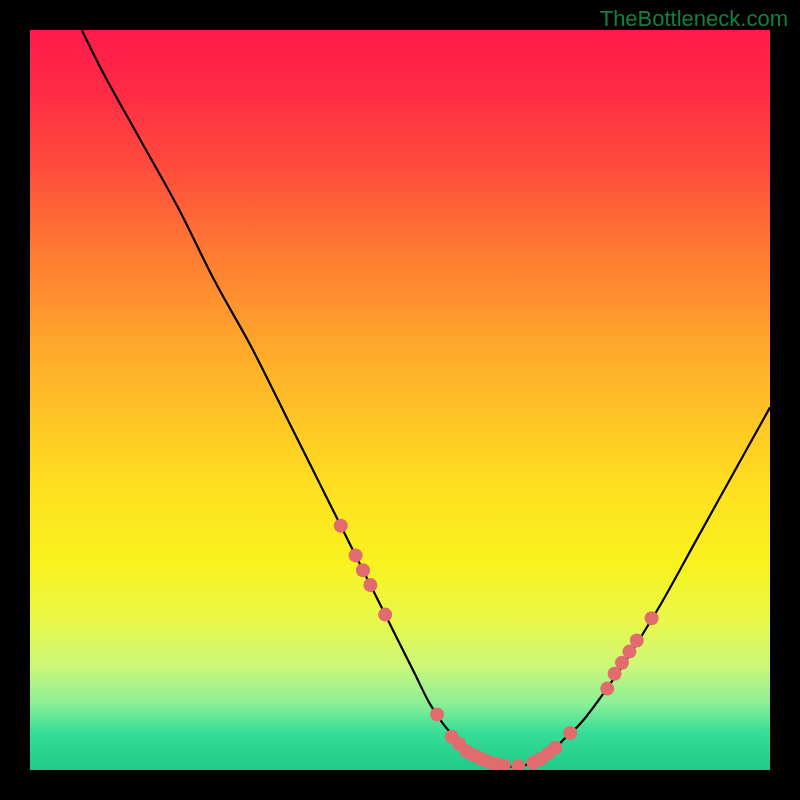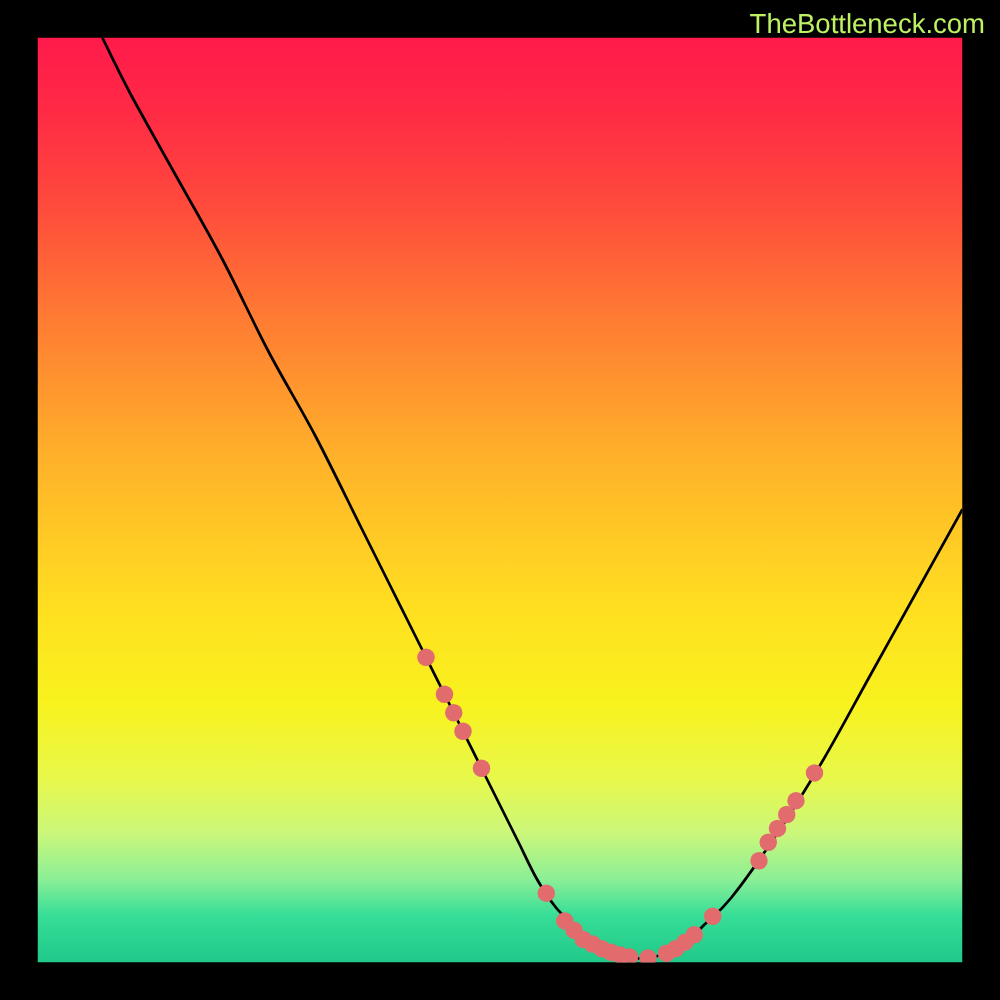--- a/index.html
+++ b/index.html
@@ -13,21 +13,21 @@
   .frame {
     position: relative;
     width: 800px;
     height: 800px;
     background: #000;
   }
   .watermark {
     position: absolute;
     top: 6px;
     right: 12px;
-    color: #bef264;
+    color: #15803d;
     font-size: 22px;
     font-family: Arial, sans-serif;
     z-index: 10;
   }
   .plot-area {
     position: absolute;
     left: 30px;
     top: 30px;
     width: 740px;
     height: 740px;

